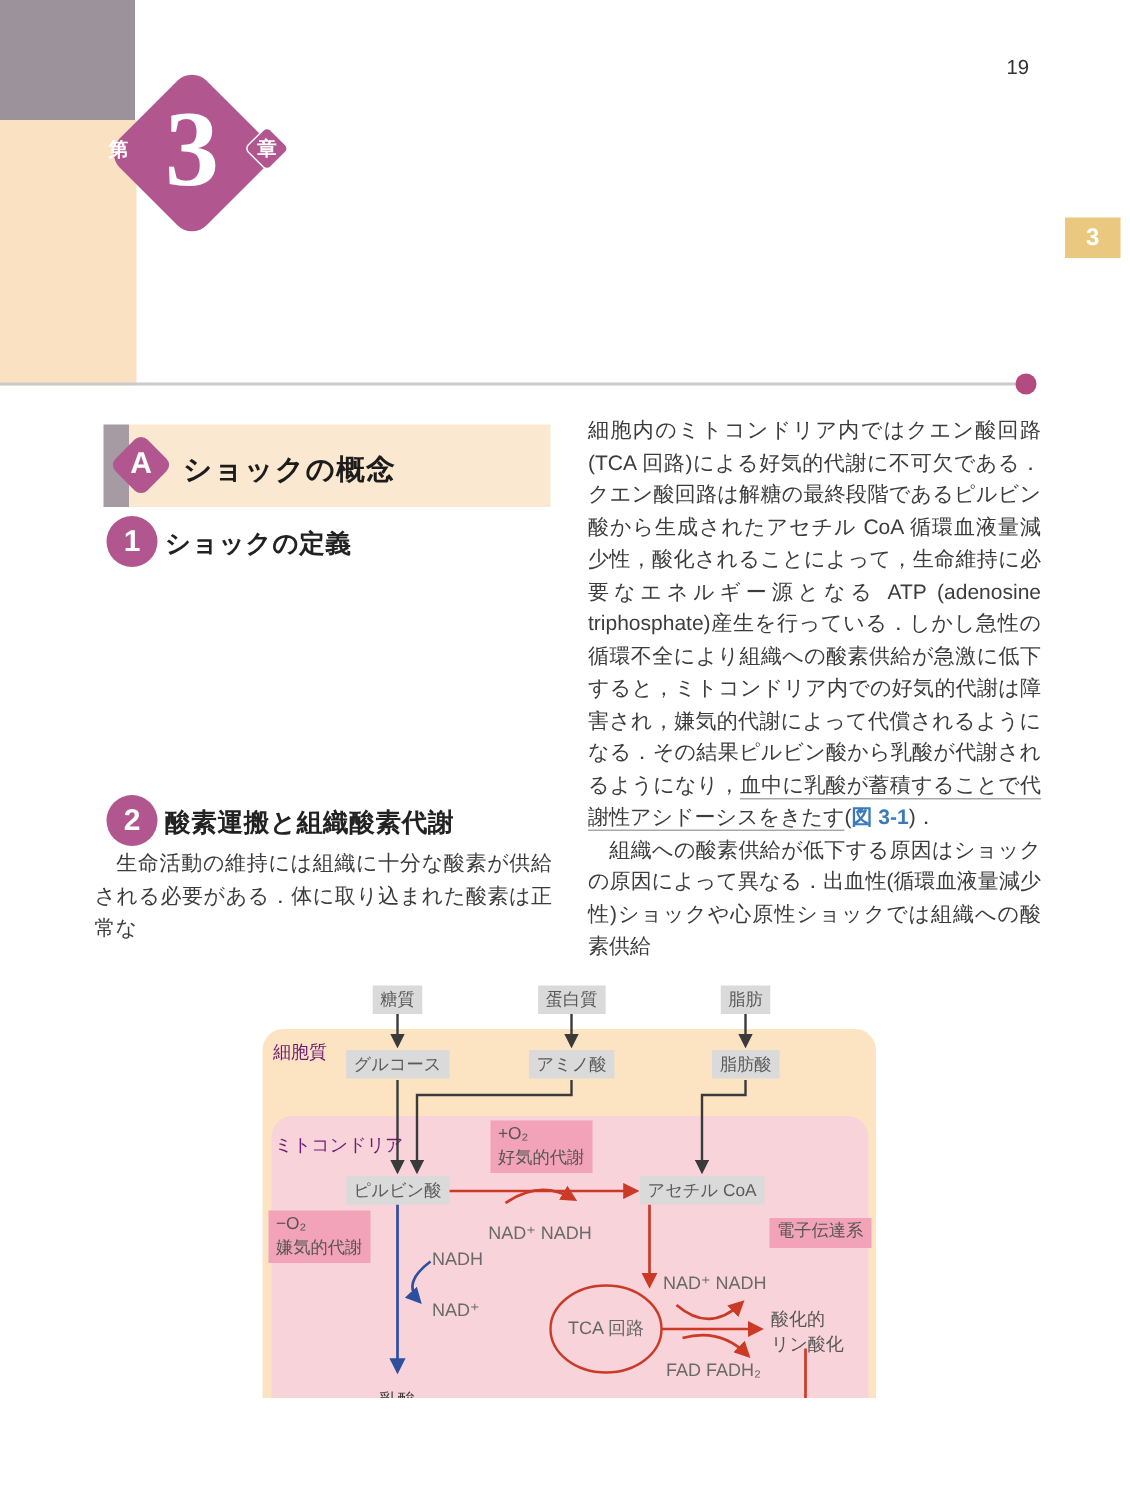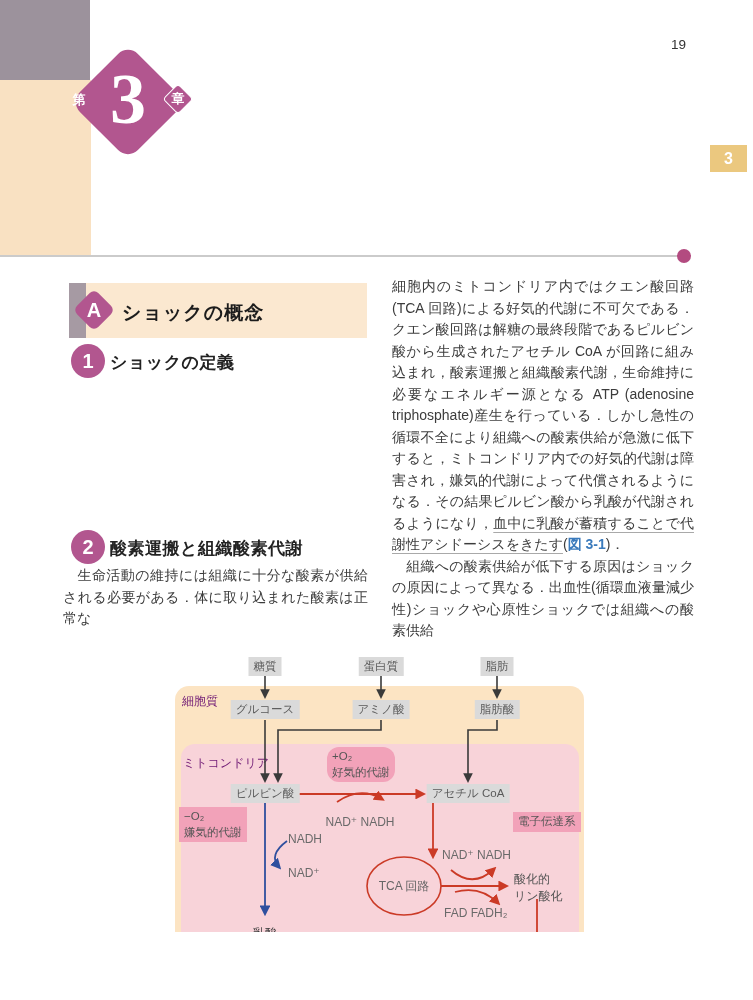--- a/index.html
+++ b/index.html
@@ -108,21 +108,21 @@
   <div class="abs num-circle" style="left:71px;top:344px;">1</div>
   <div class="abs sub-title" style="left:110px;top:351px;">ショックの定義</div>
 
   <div class="abs num-circle" style="left:71px;top:530px;">2</div>
   <div class="abs sub-title" style="left:110px;top:537px;">酸素運搬と組織酸素代謝</div>
   <div class="abs bodycol" style="left:63px;top:565px;width:305px;">
       <div><span>　生命活動の維持には組織に十分な酸素が供給される必要がある．体に取り込まれた酸素は正常な</span></div>
     </div>
 
   <div class="abs bodycol" style="left:392px;top:276px;width:302px;">
-      <div><span>細胞内のミトコンドリア内ではクエン酸回路(TCA 回路)による好気的代謝に不可欠である．クエン酸回路は解糖の最終段階であるピルビン酸から生成されたアセチル CoA が回路に組み込まれ，酸素運搬と組織酸素代謝，生命維持に必要なエネルギー源となる ATP (adenosine triphos­phate)産生を行っている．しかし急性の循環不全により組織への酸素供給が急激に低下すると，ミトコンドリア内での好気的代謝は障害され，嫌気的代謝によって代償されるようになる．その結果ピルビン酸から乳酸が代謝されるようになり，</span><span class="u">血中に乳酸が蓄積することで代謝性アシドーシスをきたす</span><span>(</span><span class="ref">図 3-1</span><span>)．</span></div>
+      <div><span>細胞内のミトコンドリア内ではクエン酸回路(TCA 回路)による好気的代謝に不可欠である．クエン酸回路は解糖の最終段階であるピルビン酸から生成されたアセチル CoA 循環血液量減少性，酸化されることによって，生命維持に必要なエネルギー源となる ATP (adenosine triphos­phate)産生を行っている．しかし急性の循環不全により組織への酸素供給が急激に低下すると，ミトコンドリア内での好気的代謝は障害され，嫌気的代謝によって代償されるようになる．その結果ピルビン酸から乳酸が代謝されるようになり，</span><span class="u">血中に乳酸が蓄積することで代謝性アシドーシスをきたす</span><span>(</span><span class="ref">図 3-1</span><span>)．</span></div>
       <div><span>　組織への酸素供給が低下する原因はショックの原因によって異なる．出血性(循環血液量減少性)ショックや心原性ショックでは組織への酸素供給</span></div>
     </div>
 
   <div class="abs fig-area">
     <div class="abs cyto-rect"></div>
     <div class="abs mito-rect"></div>
     <div class="abs region-label" style="left:14px;top:48px;">細胞質</div>
     <div class="abs region-label" style="left:15px;top:110px;">ミトコンドリア</div>
 
     <svg class="abs fig-svg" viewBox="0 0 420 353" xmlns="http://www.w3.org/2000/svg">
@@ -164,21 +164,21 @@
     <div class="abs gbox" style="left:213px;top:12px;text-align:right;">蛋白質</div>
     <div class="abs gbox" style="left:329px;top:12px;">脂肪</div>
 
     <div class="abs gbox" style="left:97px;top:55px;">グルコース</div>
     <div class="abs gbox" style="left:213px;top:55px;">アミノ酸</div>
     <div class="abs gbox" style="left:329px;top:55px;">脂肪酸</div>
 
     <div class="abs gbox" style="left:97px;top:139px;">ピルビン酸</div>
     <div class="abs gbox" style="left:300px;top:139px;">アセチル CoA</div>
 
-    <div class="abs pinkbox" style="left:159px;top:102px;border-radius:12px;">
+    <div class="abs pinkbox" style="left:159px;top:102px;">
       <div>+O₂</div>
       <div>好気的代謝</div>
     </div>
     <div class="abs pinkbox" style="left:11px;top:162px;">
       <div>−O₂</div>
       <div>嫌気的代謝</div>
     </div>
     <div class="abs pinkbox" style="left:345px;top:167px;">電子伝達系</div>
 
     <div class="abs flabel" style="left:154px;top:170px;width:76px;text-align:center;">NAD⁺ NADH</div>

